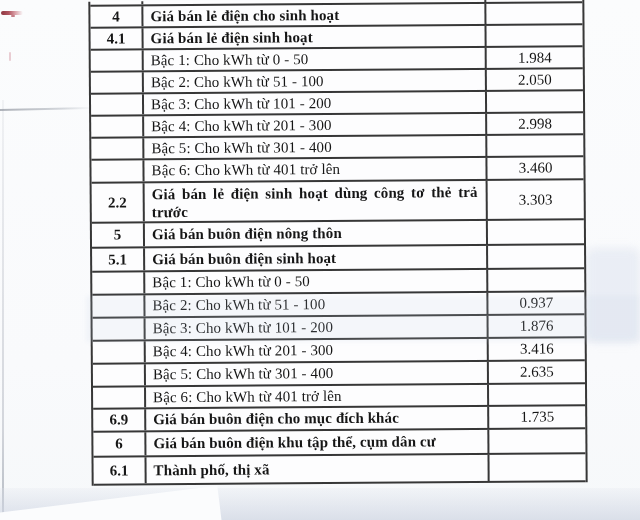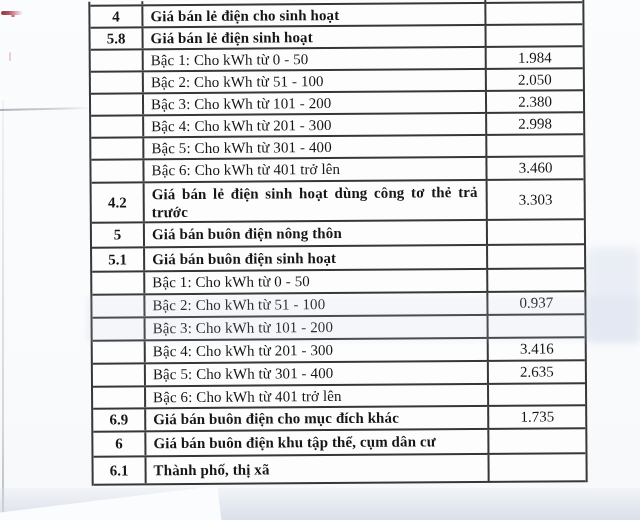--- a/index.html
+++ b/index.html
@@ -97,62 +97,61 @@
       <div class="cell val"></div>
     </div>
 
     <div class="row section" style="height:22px">
       <div class="cell no">4</div>
       <div class="cell desc">Giá bán lẻ điện cho sinh hoạt</div>
       <div class="cell val"></div>
     </div>
 
     <div class="row section" style="height:22px">
-      <div class="cell no">5.8</div>
+      <div class="cell no">4.1</div>
       <div class="cell desc">Giá bán lẻ điện sinh hoạt</div>
       <div class="cell val"></div>
     </div>
 
     <div class="row" style="height:22px">
       <div class="cell no"></div>
       <div class="cell desc">Bậc 1: Cho kWh từ 0 - 50</div>
       <div class="cell val">1.984</div>
     </div>
 
     <div class="row" style="height:22px">
       <div class="cell no"></div>
       <div class="cell desc">Bậc 2: Cho kWh từ 51 - 100</div>
       <div class="cell val">2.050</div>
     </div>
 
     <div class="row" style="height:22px">
       <div class="cell no"></div>
       <div class="cell desc">Bậc 3: Cho kWh từ 101 - 200</div>
-      <div class="cell val">2.380</div>
     </div>
 
     <div class="row" style="height:22px">
       <div class="cell no"></div>
       <div class="cell desc">Bậc 4: Cho kWh từ 201 - 300</div>
       <div class="cell val">2.998</div>
     </div>
 
     <div class="row" style="height:22px">
       <div class="cell no"></div>
       <div class="cell desc">Bậc 5: Cho kWh từ 301 - 400</div>
     </div>
 
     <div class="row" style="height:23px">
       <div class="cell no"></div>
       <div class="cell desc">Bậc 6: Cho kWh từ 401 trở lên</div>
       <div class="cell val">3.460</div>
     </div>
 
     <div class="row section" style="height:40px">
-      <div class="cell no">4.2</div>
+      <div class="cell no">2.2</div>
       <div class="cell desc justify">Giá bán lẻ điện sinh hoạt dùng công tơ thẻ trả trước</div>
       <div class="cell val">3.303</div>
     </div>
 
     <div class="row section" style="height:25px">
       <div class="cell no">5</div>
       <div class="cell desc">Giá bán buôn điện nông thôn</div>
       <div class="cell val"></div>
     </div>
 
@@ -169,20 +168,21 @@
 
     <div class="row" style="height:23px">
       <div class="cell no"></div>
       <div class="cell desc">Bậc 2: Cho kWh từ 51 - 100</div>
       <div class="cell val">0.937</div>
     </div>
 
     <div class="row" style="height:23px">
       <div class="cell no"></div>
       <div class="cell desc">Bậc 3: Cho kWh từ 101 - 200</div>
+      <div class="cell val">1.876</div>
     </div>
 
     <div class="row" style="height:23px">
       <div class="cell no"></div>
       <div class="cell desc">Bậc 4: Cho kWh từ 201 - 300</div>
       <div class="cell val">3.416</div>
     </div>
 
     <div class="row" style="height:23px">
       <div class="cell no"></div>

